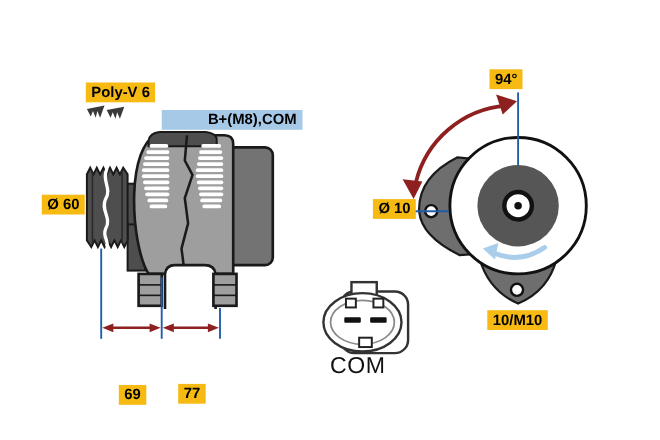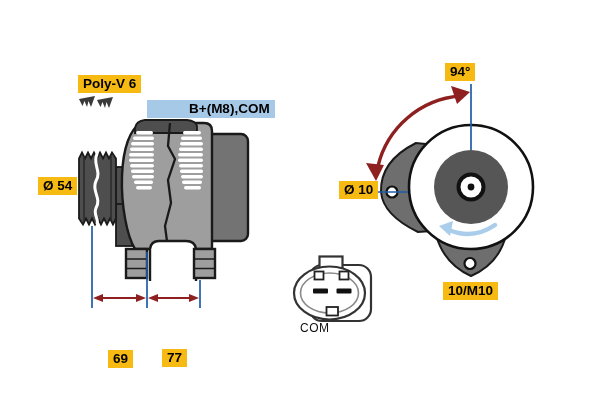--- a/index.html
+++ b/index.html
@@ -2,21 +2,21 @@
 <html style="--label-yellow: #F6BA12; --label-blue: #A7C9E8; --dim-blue: #1E5CA8; --arrow-red: #8E2020; --rotation-blue: #A9CDEA; --body-gray: #9E9E9E; --dark-gray: #4E4E4E; --rear-cover-gray: #737373; --lug-gray: #6E6E6E; --rotor-dark: #565656; --outline: #1A1A1A;"><head>
 <meta charset="utf-8">
 <style>
   html,body{margin:0;padding:0;background:#ffffff;}
   #stage{position:relative;width:600px;height:400px;background:#fff;overflow:hidden;
          font-family:"Liberation Sans",sans-serif;}
   #diagram-svg{position:absolute;left:0;top:0;z-index:1;}
   .tag{position:absolute;z-index:2;font-weight:bold;font-size:13.5px;line-height:16px;
        color:#000;padding:1px 5px;white-space:nowrap;background:var(--label-yellow,#F6BA12);}
   .tag.blue{background:var(--label-blue,#A7C9E8);}
-  .plain-label{position:absolute;z-index:2;font-weight:400;font-size:12px;color:#111;
+  .plain-label{position:absolute;z-index:2;font-weight:400;font-size:21px;color:#111;
        letter-spacing:.5px;white-space:nowrap;}
   
   .body-fill{fill:var(--body-gray,#9E9E9E);stroke:var(--outline,#1A1A1A);stroke-width:2.4;}
   .dark-fill{fill:var(--dark-gray,#4E4E4E);stroke:var(--outline,#1A1A1A);stroke-width:1.8;}
   .cover-fill{fill:var(--rear-cover-gray,#737373);stroke:var(--outline,#1A1A1A);stroke-width:2.4;}
   .slot{fill:#ffffff;}
   .arch{fill:#ffffff;stroke:var(--outline,#1A1A1A);stroke-width:2.4;}
   .rib{stroke:var(--outline,#1A1A1A);stroke-width:1.5;}
   .divider{fill:none;stroke:var(--outline,#1A1A1A);stroke-width:2.3;}
   .bline{stroke:var(--dim-blue,#1E5CA8);stroke-width:1.7;fill:none;}
@@ -146,20 +146,20 @@
       <rect class="conn-thin" x="314.5" y="271.5" width="9" height="8"></rect>
       <rect class="conn-thin" x="339.5" y="271.5" width="9" height="8"></rect>
       <rect class="conn-thin" x="326.5" y="307" width="11.5" height="8.5"></rect>
       <rect class="pin" x="313" y="288.5" width="15" height="5" rx="1"></rect>
       <rect class="pin" x="336.5" y="288.5" width="15" height="5" rx="1"></rect>
     </g>
   </svg>
 
   <div class="tag" style="left:78px;top:75px;">Poly-V 6</div>
   <div class="tag blue" style="left:147px;top:100px;padding-left:42px;">B+(M8),COM</div>
-  <div class="tag" style="left:38px;top:177px;">Ø 54</div>
+  <div class="tag" style="left:38px;top:177px;">Ø 60</div>
   <div class="tag" style="left:108px;top:305px;margin-top:45px;">69</div>
   <div class="tag" style="left:162px;top:305px;margin-top:44px;">77</div>
   <div class="tag" style="left:428px;top:63px;margin-left:17px;">94°</div>
   <div class="tag" style="left:339px;top:181px;">Ø 10</div>
   <div class="tag" style="left:443px;top:282px;">10/M10</div>
   <div class="plain-label" style="left:300px;top:321px;">COM</div>
 </div>
 
 </body></html>

